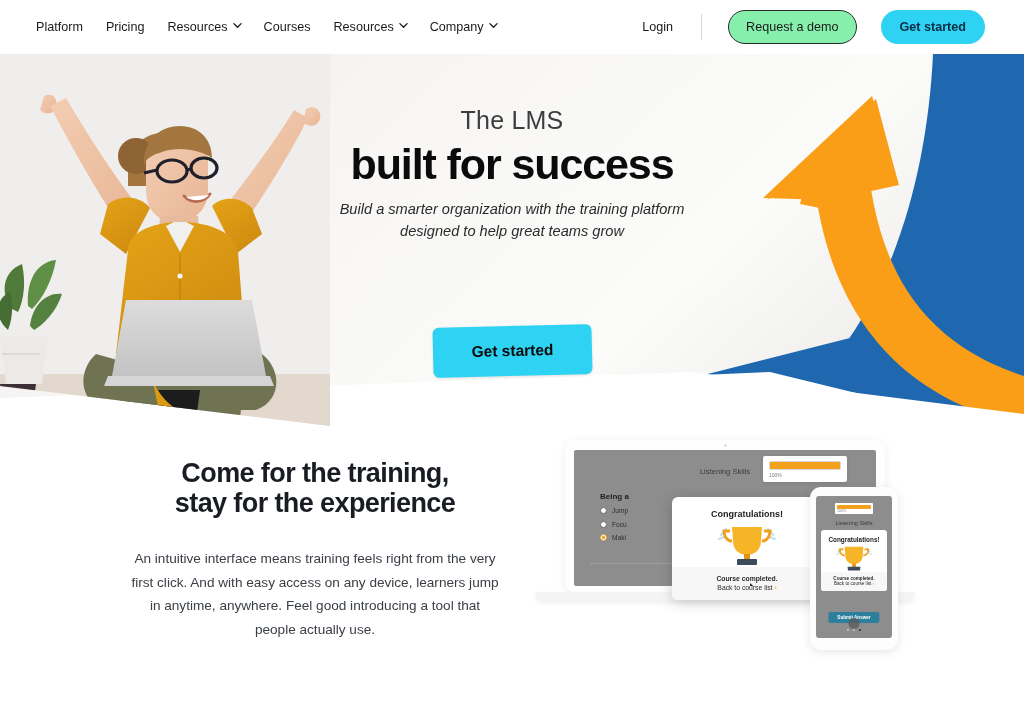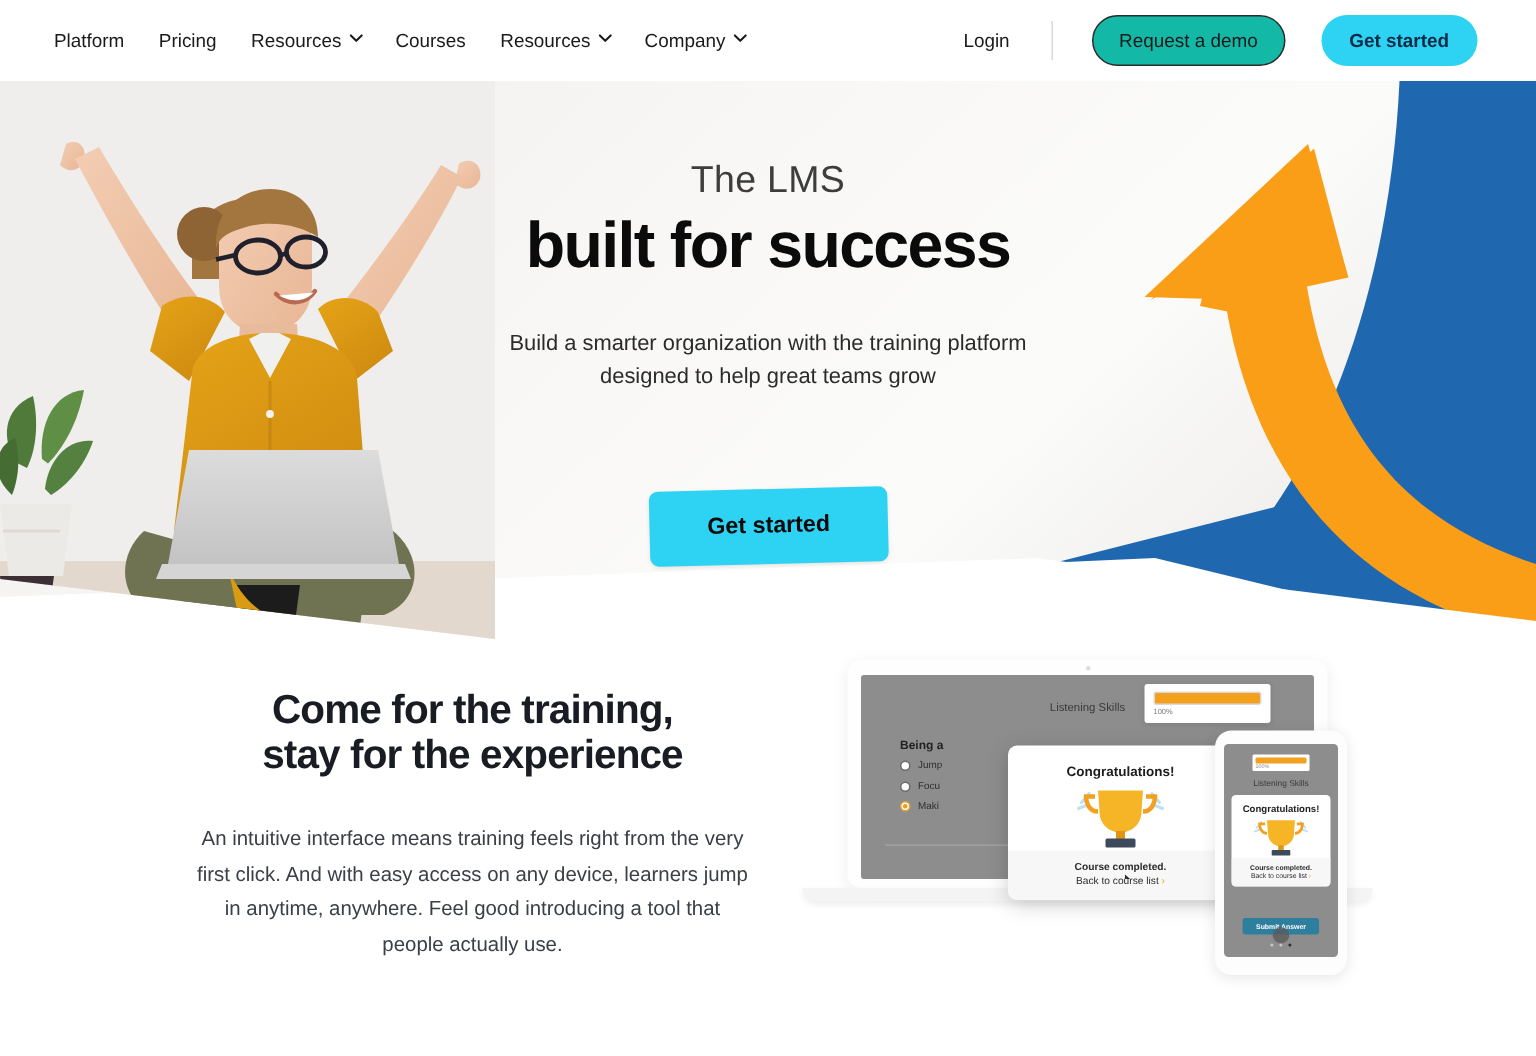--- a/index.html
+++ b/index.html
@@ -29,21 +29,21 @@
     font-size: 12.6px; color: #1a1a1a; font-weight: 400;
     display: flex; align-items: center; gap: 5px; cursor: pointer; white-space: nowrap;
   }
   .caret { display:inline-block; width: 8px; height: 8px; position: relative; top:-1px; }
   .caret svg { display:block; }
 
   .nav-right { margin-left: auto; display: flex; align-items: center; gap: 12px; }
   .nav-login { font-size: 12.6px; color:#1a1a1a; cursor: pointer; padding-right: 16px; }
   .divider-v { width:1px; height: 26px; background:#d8d8d8; margin-right: 14px; }
   .btn-demo {
-    font-size: 12.6px; color: #1a1a1a; background: #14b8a6;
+    font-size: 12.6px; color: #1a1a1a; background: #86efac;
     border: 1.2px solid #2b2b2b; border-radius: 22px;
     padding: 9px 17px; cursor: pointer; white-space: nowrap;
   }
   .btn-getstarted-nav {
     font-size: 12.6px; color: #0d2b45; font-weight: 600;
     background: #2ED2F2; border: none; border-radius: 22px;
     padding: 10px 19px; margin-left: 12px; cursor: pointer; white-space: nowrap;
   }
 
   
@@ -53,21 +53,21 @@
   }
   .hero-clip { position:absolute; inset:0; overflow:hidden; }
   .hero-svg { position:absolute; left:0; top:0; }
 
   .hero-copy {
     position: absolute; left: 300px; top: 52px; width: 424px;
     text-align: center; z-index: 12;
   }
   .hero-kicker { font-size: 25px; color: #3d3d3d; font-weight: 400; letter-spacing: .2px; }
   .hero-title { font-size: 43px; font-weight: 700; color: #0b0b0b; letter-spacing: -1.1px; margin-top: 7px; line-height: 1.06; }
-  .hero-sub { font-size: 14.6px; color: #2b2b2b; line-height: 1.52; margin-top: 30px; }
+  .hero-sub { font-size: 14.6px; color: #2b2b2b; line-height: 1.52; margin-top: 10px; font-style: italic; }
 
   .btn-hero {
     position: absolute; left: 433px; top: 272px; z-index: 14;
     width: 159px; height: 50px;
     background: #2ED2F2; border: none; cursor: pointer;
     border-radius: 6px;
     transform: rotate(-1.4deg);
     display: flex; align-items: center; justify-content: center;
     font-size: 15.5px; font-weight: 600; color: #0a0a0a;
     box-shadow: 0 1px 3px rgba(0,0,0,.10);

